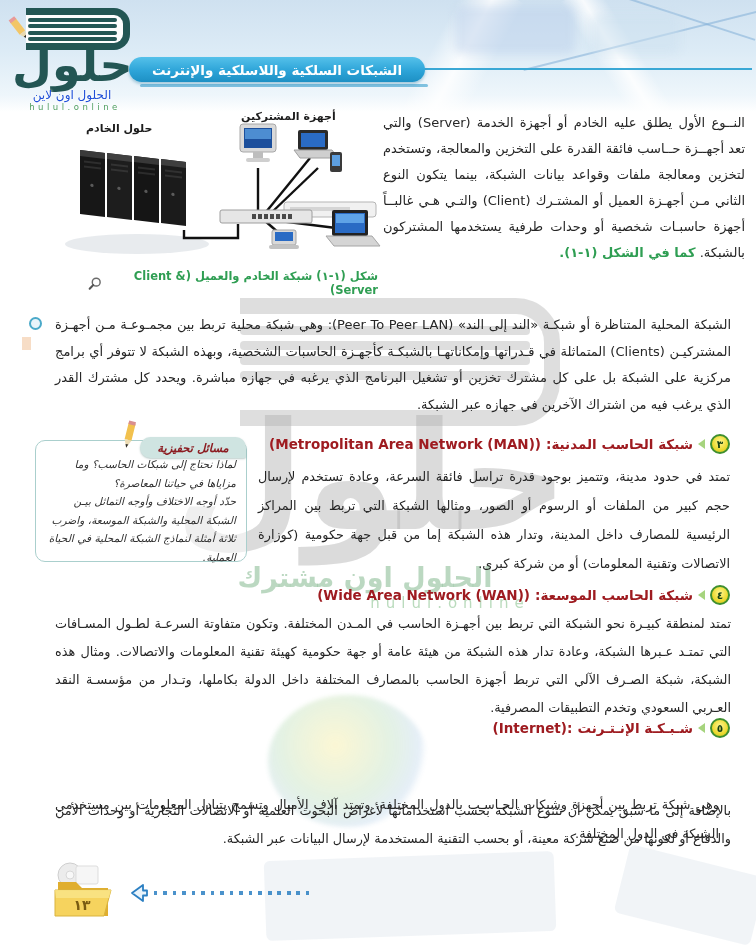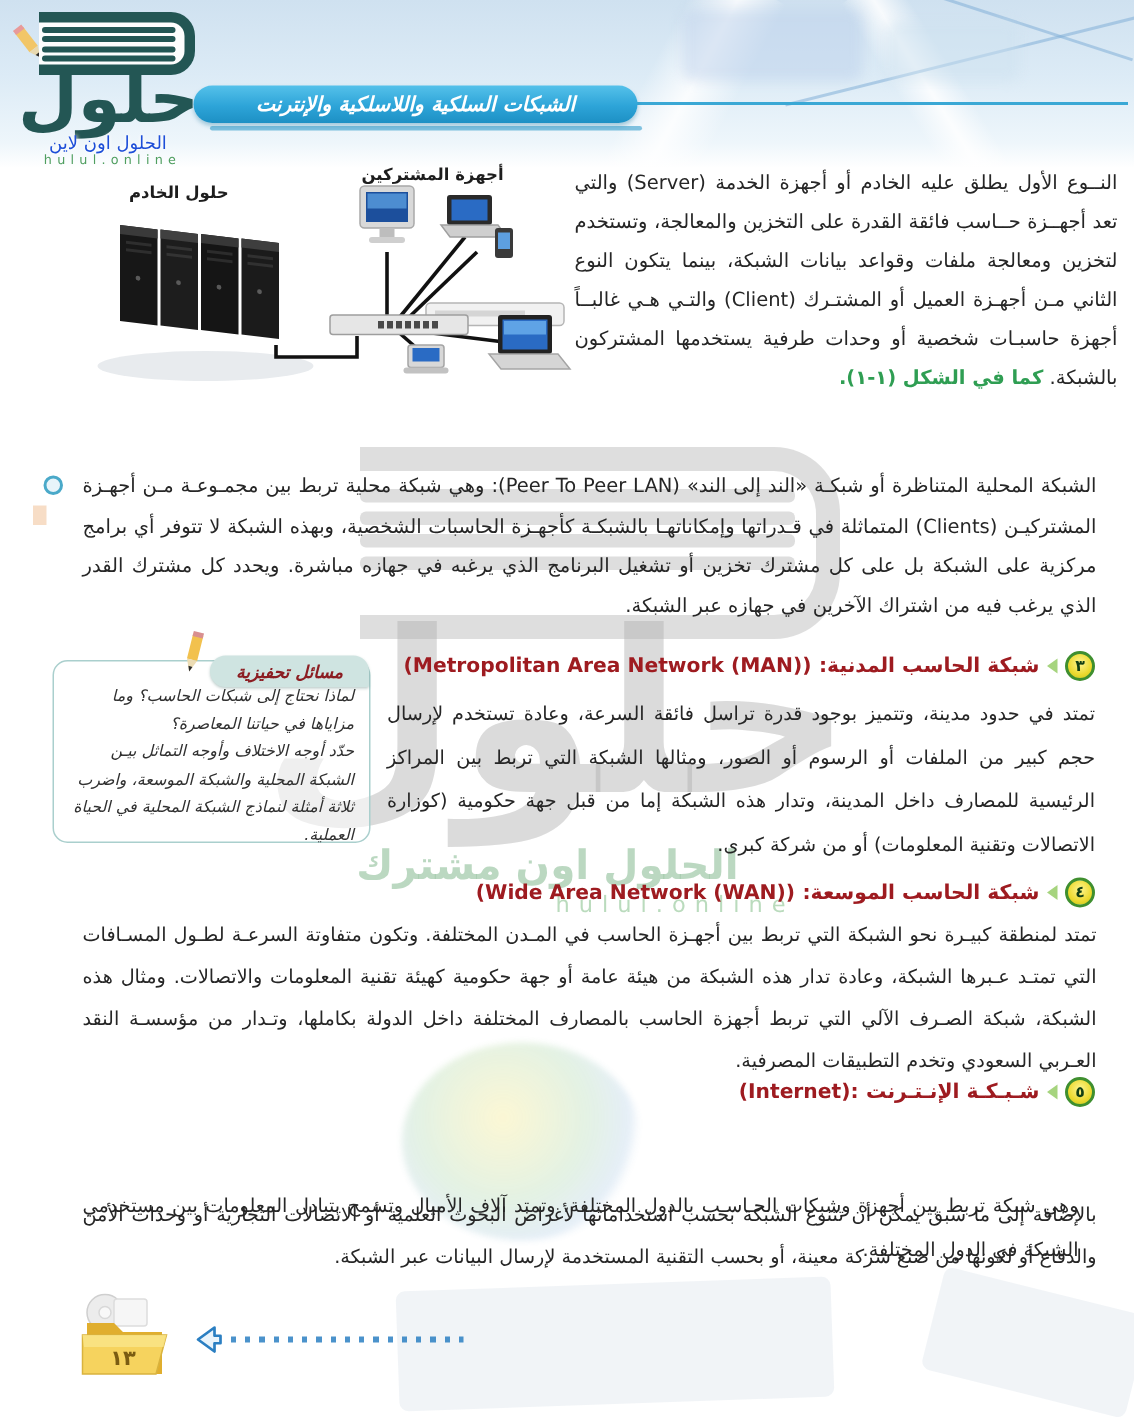--- a/index.html
+++ b/index.html
@@ -20,21 +20,21 @@
   .book-line{height:4px;background:#235654;margin:2.5px 6px 2.5px 2px;border-radius:2px;}
   .logo .wordmark{position:absolute;left:4px;top:36px;font-size:46px;font-weight:bold;color:#235654;letter-spacing:-1px;}
   .logo .banner{position:absolute;left:0;top:86px;width:128px;text-align:center;font-size:12px;font-weight:normal;
     color:#1d4ed8;text-shadow:0 0 3px #fff,0 0 3px #fff;direction:rtl;}
   .logo .site{position:absolute;left:2px;top:100px;width:130px;text-align:center;font-size:8.5px;
     letter-spacing:3.5px;color:#4f9e5f;}
   .pencil{position:absolute;}
   
   .title-bar{position:absolute;left:129px;top:57px;width:296px;height:25px;border-radius:13px;z-index:4;
     background:linear-gradient(180deg,#55c1ea 0%,#2da4d8 55%,#1d90c4 100%);
-    box-shadow:0 2px 3px rgba(30,120,160,.35);display:flex;align-items:center;justify-content:center;overflow:hidden;font-style:italic;}
+    box-shadow:0 2px 3px rgba(30,120,160,.35);display:flex;align-items:center;justify-content:center;overflow:hidden;}
   .title-bar span{color:#ffffff;font-size:13.5px;font-weight:bold;direction:rtl;white-space:nowrap;}
   .title-underline{position:absolute;left:140px;top:84px;width:288px;height:3px;border-radius:2px;
     background:rgba(34,150,200,.55);z-index:3;}
   .title-rule{position:absolute;left:418px;right:4px;top:68px;height:2px;background:#3aa8d5;z-index:3;}
   
   .wm{z-index:1;}
   .wm-book{position:absolute;left:240px;top:298px;width:320px;height:128px;border:16px solid rgba(190,190,190,.5);
     border-left:0;border-radius:0 44px 44px 0;box-sizing:border-box;padding:6px 10px 0 0;}
   .wm-book div{height:9px;background:rgba(190,190,190,.5);margin:6px 4px 0 0;border-radius:4px;}
   .wm-word{position:absolute;left:218px;top:362px;width:350px;font-size:150px;font-weight:bold;
@@ -222,20 +222,27 @@
 
     <g>
       <rect x="280" y="98" width="36" height="26" rx="2" fill="#222"></rect>
       <rect x="283" y="101" width="30" height="20" fill="#2a6bc4"></rect>
       <rect x="284" y="102" width="28" height="9" fill="#6db1ef" opacity=".8"></rect>
       <polygon points="274,124 320,124 328,134 282,134" fill="#d5d5d5" stroke="#a5a5a5"></polygon>
     </g>
   </svg>
   <div class="fig-label" style="left:86px;top:122px;">حلول الخادم</div>
   <div class="fig-label" style="left:241px;top:110px;">أجهزة المشتركين</div>
+  <div class="fig-caption">
+    <svg width="15" height="15" viewBox="0 0 15 15">
+      <circle cx="9" cy="6" r="4.3" fill="none" stroke="#6b6b6b" stroke-width="1.6"></circle>
+      <line x1="5.8" y1="9.2" x2="1.8" y2="13.2" stroke="#555" stroke-width="2.2" stroke-linecap="round"></line>
+    </svg>
+    <span>شكل (١-١) شبكة الخادم والعميل (Client &amp; Server)</span>
+  </div>
 
   <div class="peer-bullet"></div>
   <div class="mark-peach"></div>
   <div class="peer rtl-just">الشبكة المحلية المتناظرة أو شبكـة «الند إلى الند» (Peer To Peer LAN): وهي شبكة محلية تربط بين مجمـوعـة مـن أجهـزة المشتركيـن (Clients) المتماثلة في قـدراتها وإمكاناتهـا بالشبكـة كأجهـزة الحاسبات الشخصية، وبهذه الشبكة لا تتوفر أي برامج مركزية على الشبكة بل على كل مشترك تخزين أو تشغيل البرنامج الذي يرغبه في جهازه مباشرة. ويحدد كل مشترك القدر الذي يرغب فيه من اشتراك الآخرين في جهازه عبر الشبكة.</div>
 
   <div class="sec-header" style="top:434px;">
     <span class="badge">٣</span>
     <span class="tri"></span>
     <span class="sec-title-ar">شبكة الحاسب المدنية:</span>
     <span class="sec-title-en">(Metropolitan Area Network (MAN))</span>

